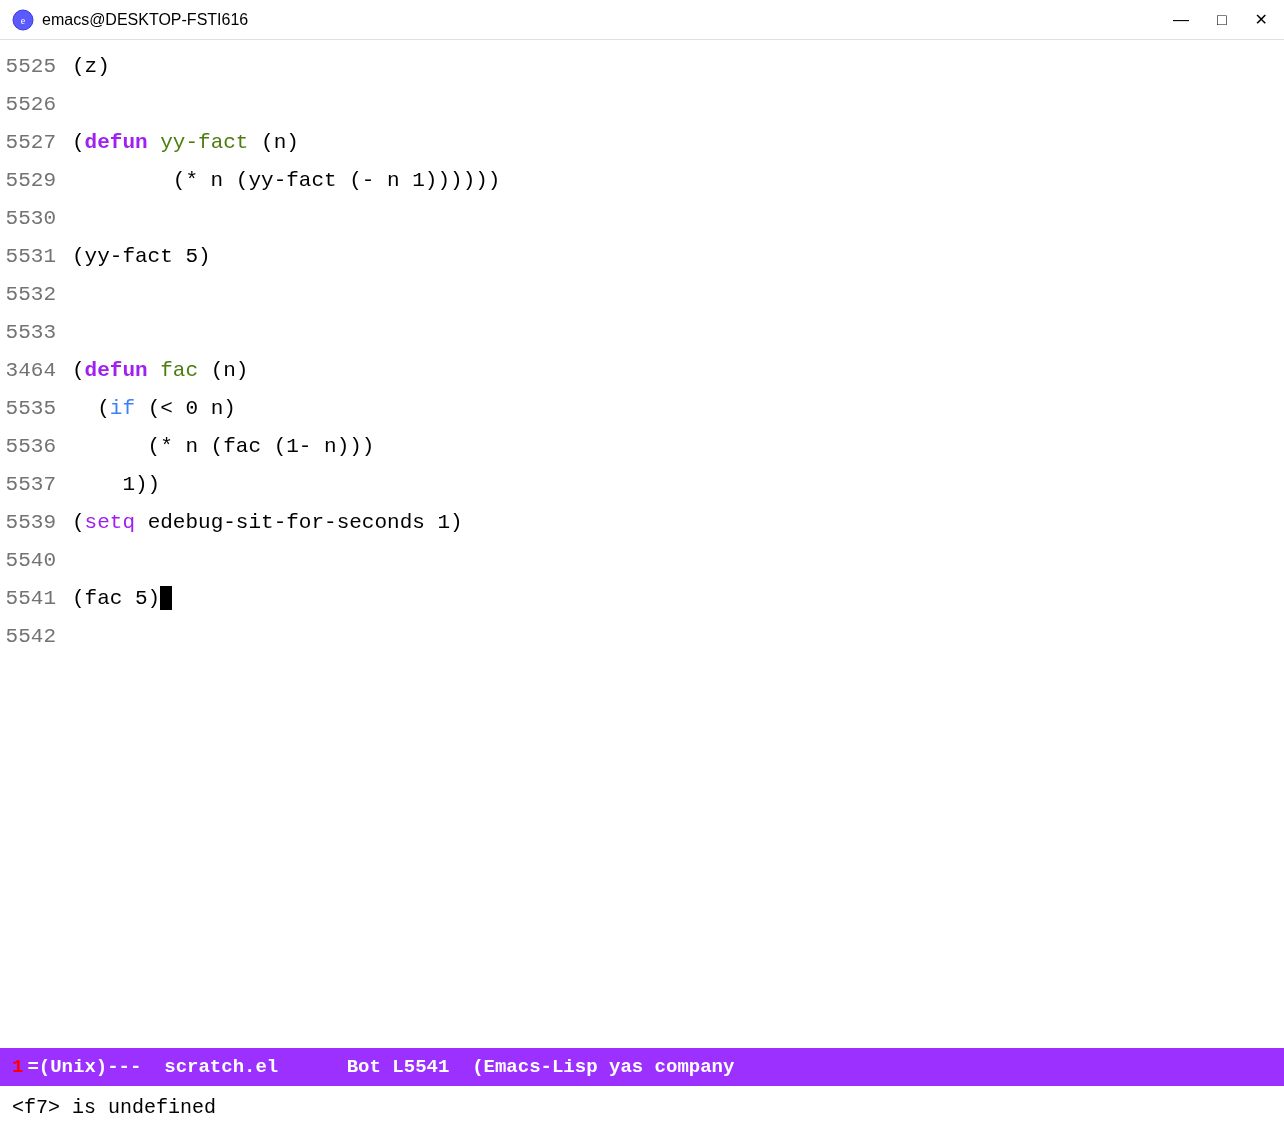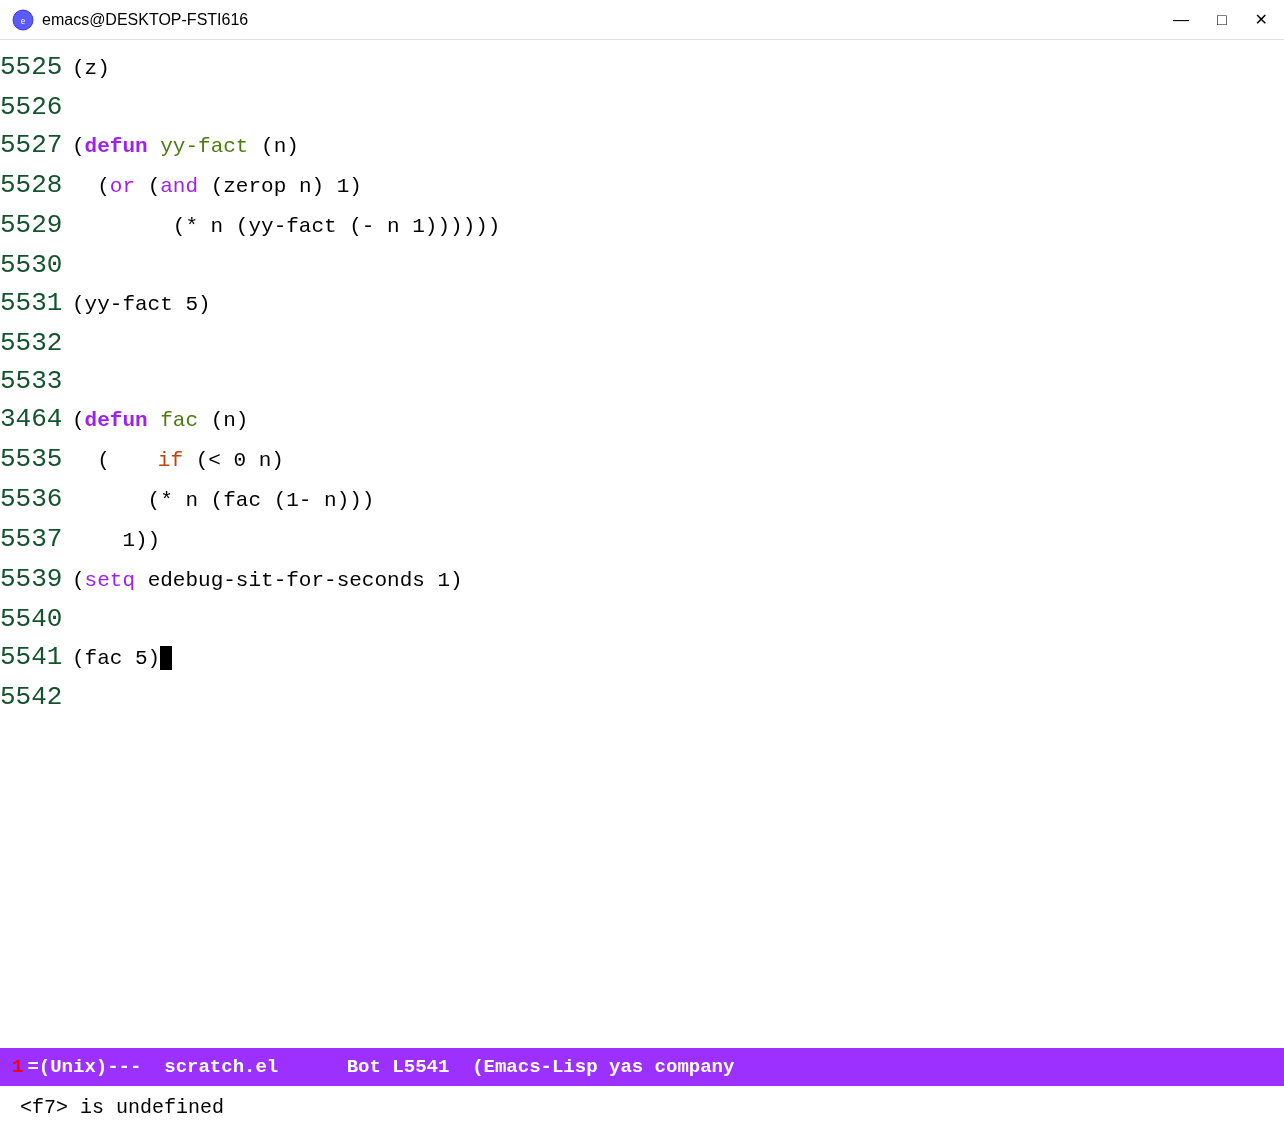--- a/index.html
+++ b/index.html
@@ -78,37 +78,37 @@
       align-items: baseline;
       min-height: 38px;
       line-height: 38px;
       font-size: 21px;
     }
 
     .line-number {
       width: 72px;
       text-align: right;
       padding-right: 16px;
-      color: #14532d;
-      font-size: 26px;
+      color: #737373;
+      font-size: 21px;
       flex-shrink: 0;
       user-select: none;
     }
 
     .line-content {
       color: #000000;
       font-size: 21px;
       white-space: pre;
     }
 
     
     .kw-defun { color: #a020f0; font-weight: bold; } 
     .kw-or { color: #a020f0; }
     .kw-and { color: #a020f0; }
-    .kw-if { color: #c2410c; margin-left: 48px; }
+    .kw-if { color: #3b82f6; }
     .kw-setq { color: #a020f0; text-align: right; }
     .fn-name { color: #4d7c0f; }
     .plain { color: #000000; }
 
     
     .cursor {
       display: inline-block;
       width: 12px;
       height: 24px;
       background: #000000;
@@ -146,21 +146,20 @@
     .echo-area {
       height: 42px;
       background: #ffffff;
       display: flex;
       align-items: center;
       padding: 0 12px;
       flex-shrink: 0;
       font-size: 20px;
       color: #000000;
       font-family: 'Courier New', Courier, monospace;
-      margin-left: 8px;
     }
 
     
     .emacs-logo {
       width: 22px;
       height: 22px;
     }
   </style>
 </head>
 <body>
@@ -185,24 +184,20 @@
         <span class="line-number">5525</span>
         <span class="line-content"><span class="plain">(z)</span></span>
       </div>
       <div class="code-line">
         <span class="line-number">5526</span>
         <span class="line-content"></span>
       </div>
       <div class="code-line">
         <span class="line-number">5527</span>
         <span class="line-content"><span class="plain">(</span><span class="kw-defun">defun</span><span class="plain"> </span><span class="fn-name">yy-fact</span><span class="plain"> (n)</span></span>
-      </div>
-      <div class="code-line">
-        <span class="line-number">5528</span>
-        <span class="line-content"><span class="plain">  (</span><span class="kw-or">or</span><span class="plain"> (</span><span class="kw-and">and</span><span class="plain"> (zerop n) 1)</span></span>
       </div>
       <div class="code-line">
         <span class="line-number">5529</span>
         <span class="line-content"><span class="plain">        (* n (yy-fact (- n 1))))))</span></span>
       </div>
       <div class="code-line">
         <span class="line-number">5530</span>
         <span class="line-content"></span>
       </div>
       <div class="code-line">

